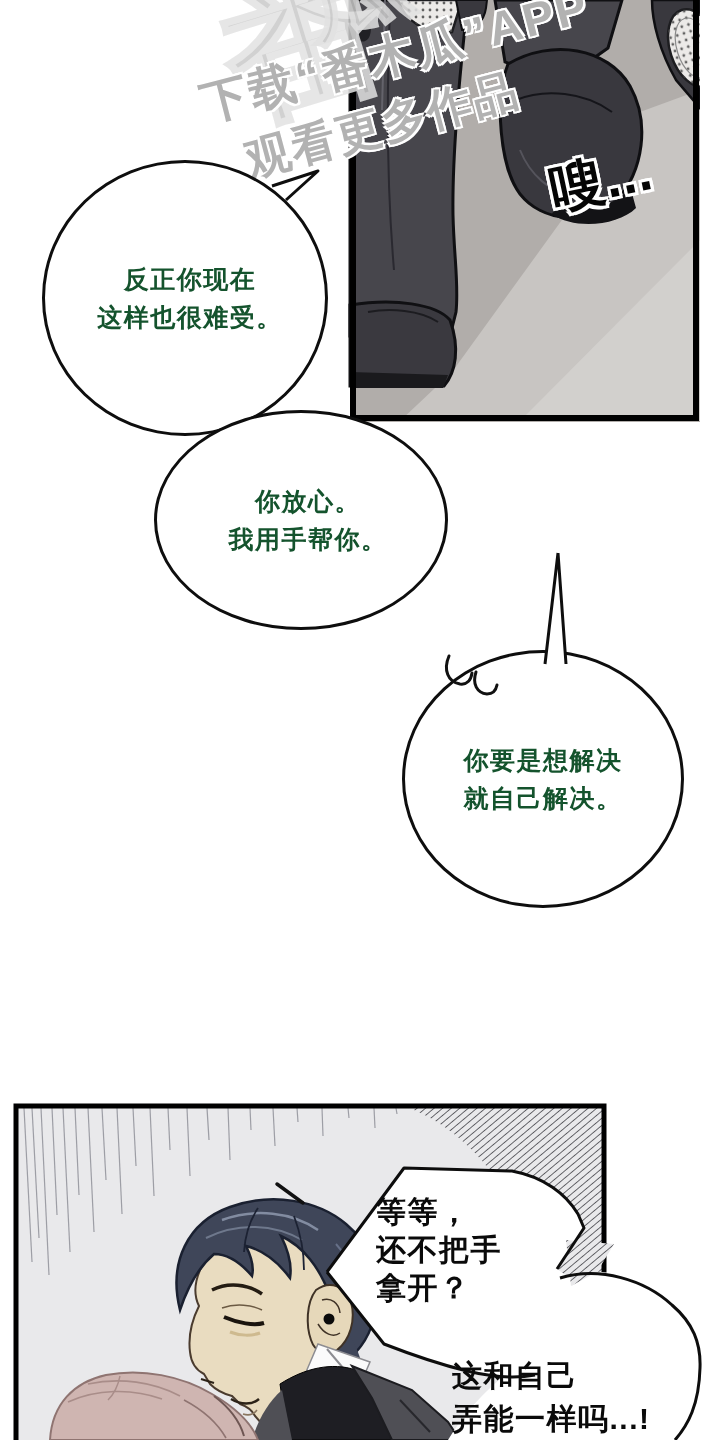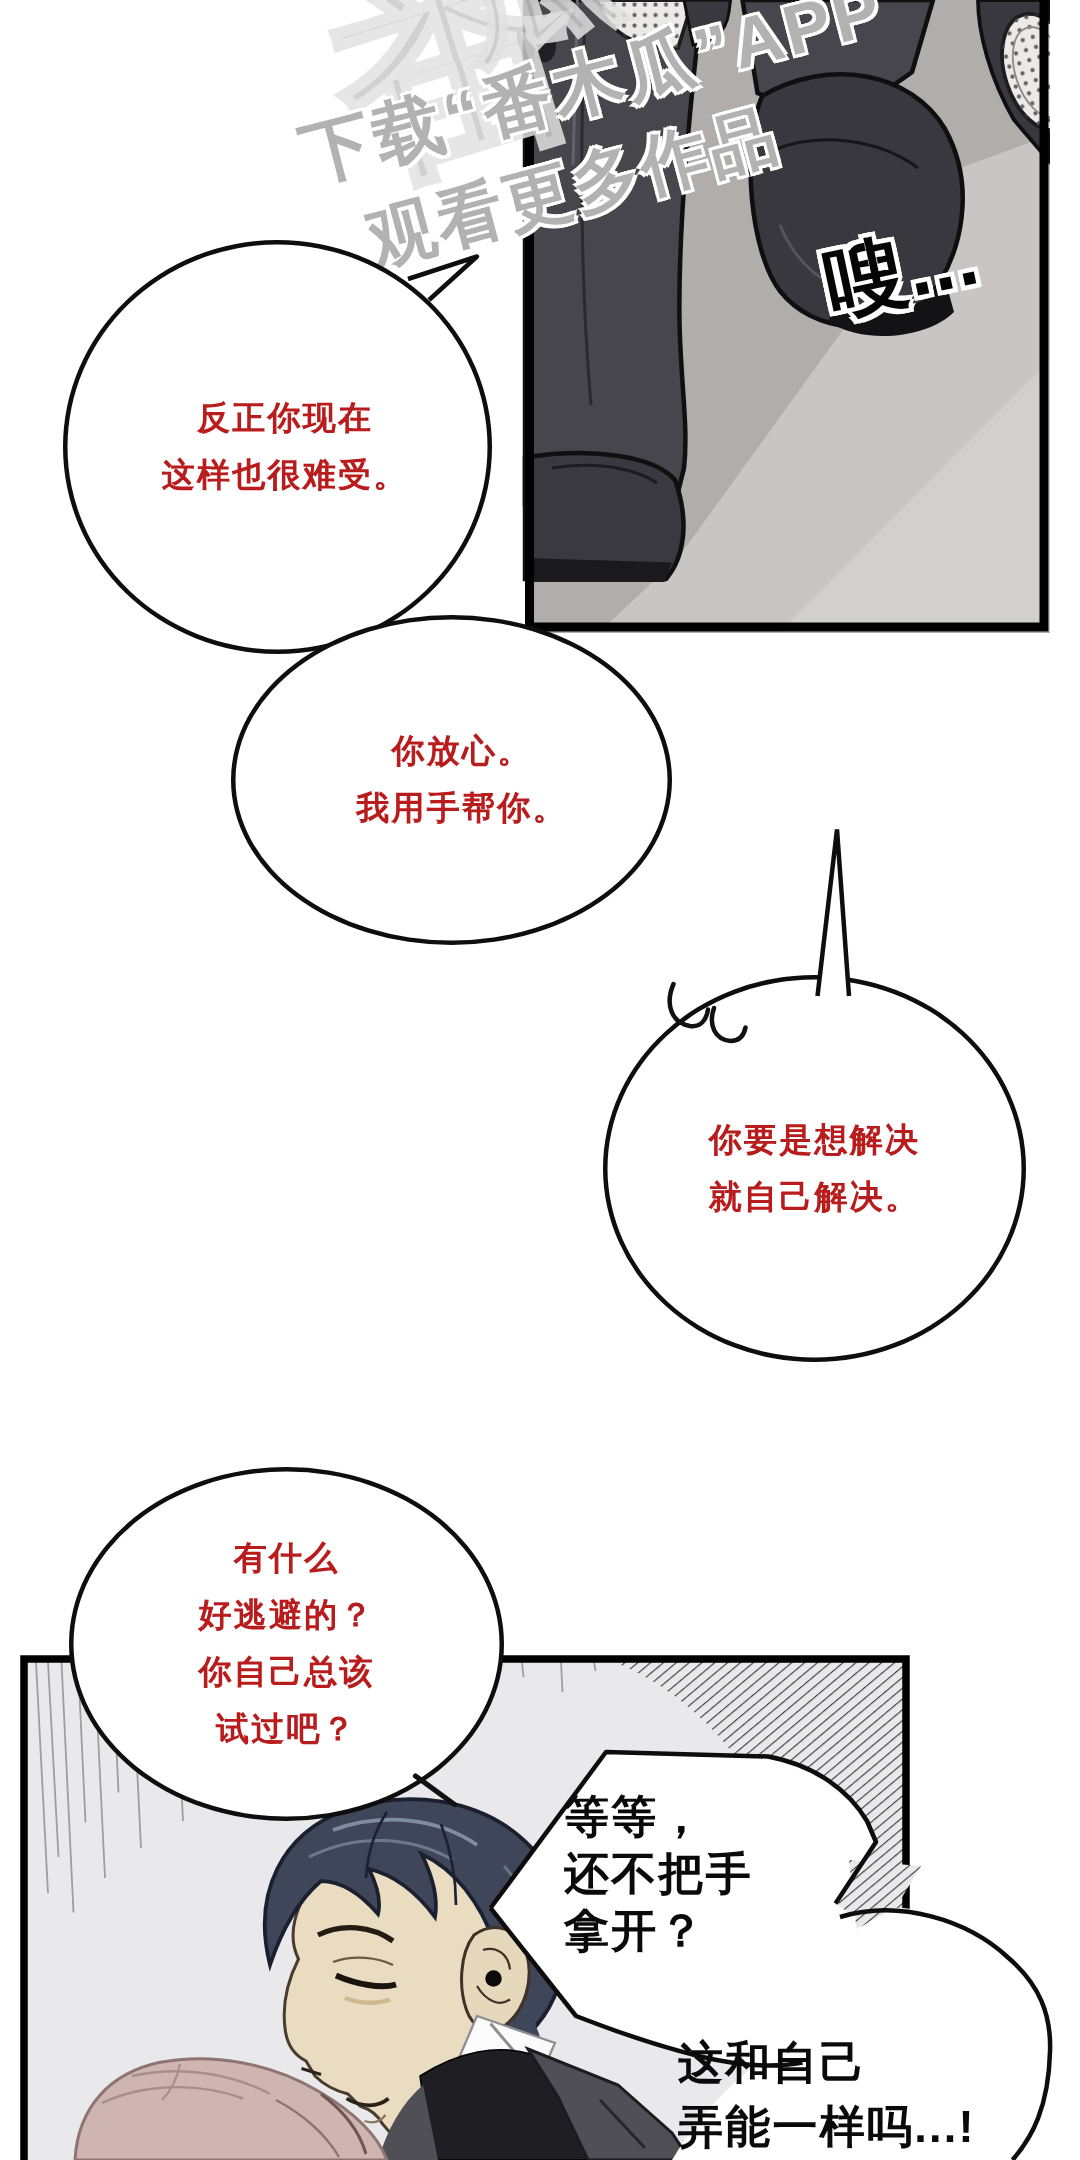--- a/index.html
+++ b/index.html
@@ -12,21 +12,21 @@
   .wm-line{position:absolute;font-weight:700;color:#b2b2b2;letter-spacing:2px;z-index:3;
            white-space:nowrap;transform-origin:0 50%;
            text-shadow:-2px -2px 0 #fff,2px -2px 0 #fff,-2px 2px 0 #fff,2px 2px 0 #fff,0 2px 0 #fff,0 -2px 0 #fff;}
   
   .sfx{position:absolute;left:550px;top:145px;z-index:6;font-size:54px;font-weight:900;color:#050505;
        transform:rotate(-12deg);letter-spacing:1px;
        text-shadow:-3px -3px 0 #fff,3px -3px 0 #fff,-3px 3px 0 #fff,3px 3px 0 #fff,0 -3px 0 #fff,0 3px 0 #fff,-3px 0 0 #fff,3px 0 0 #fff;}
   
   .bubble{position:absolute;background:#fff;border:3.5px solid #0e0e0e;border-radius:50%;
           display:flex;align-items:center;justify-content:center;z-index:10;}
-  .btext{font-size:22px;font-weight:700;color:#b91c1c;text-align:center;line-height:38px;
+  .btext{font-size:25px;font-weight:700;color:#14532d;text-align:center;line-height:38px;
          letter-spacing:1.5px;white-space:pre-line;}
   .overlay-text{position:absolute;z-index:22;font-size:30px;font-weight:700;color:#0a0a0a;
                 text-align:left;line-height:38px;letter-spacing:1.5px;white-space:pre-line;}
   .tail{position:absolute;z-index:11;}
   svg{display:block;}
 </style>
 </head>
 <body>
 
 <div class="page">
@@ -100,26 +100,20 @@
   </div>
   <svg class="tail" style="left:530px;top:545px;" width="50" height="122" viewBox="0 0 50 122">
     <path d="M 15,119 L 28,8 L 36,119 Z" fill="#fff"></path>
     <path d="M 15,119 L 28,8 M 28,8 L 36,119" fill="none" stroke="#0e0e0e" stroke-width="3"></path>
   </svg>
   <svg class="tail" style="left:438px;top:646px;" width="66" height="56" viewBox="0 0 66 56">
     <path d="M 11,10 C 5,24 10,36 22,38 C 29,39 33,34 34,27" fill="none" stroke="#111" stroke-width="3" stroke-linecap="round"></path>
     <path d="M 38,26 C 34,38 39,47 49,48 C 55,48 58,44 59,39" fill="none" stroke="#111" stroke-width="3" stroke-linecap="round"></path>
   </svg>
 
-  <div class="bubble" style="left:46px;top:978px;width:284px;height:230px;z-index:12;">
-    <div class="btext">有什么
-好逃避的？
-你自己总该
-试过吧？</div>
-  </div>
   <svg class="tail" style="left:268px;top:1176px;z-index:13;" width="44" height="34" viewBox="0 0 44 34">
     <line x1="9" y1="8" x2="35" y2="27" stroke="#111" stroke-width="3.5" stroke-linecap="round"></line>
   </svg>
 
   <svg class="abs" style="left:0;top:1090px;z-index:5" width="720" height="350" viewBox="0 1090 720 350">
     <defs>
       <pattern id="hatch" width="5.5" height="5.5" patternUnits="userSpaceOnUse" patternTransform="rotate(50)">
         <rect width="5.5" height="5.5" fill="#e9e9eb"></rect>
         <line x1="0" y1="0" x2="0" y2="5.5" stroke="#3c3c42" stroke-width="1.5"></line>
       </pattern>

